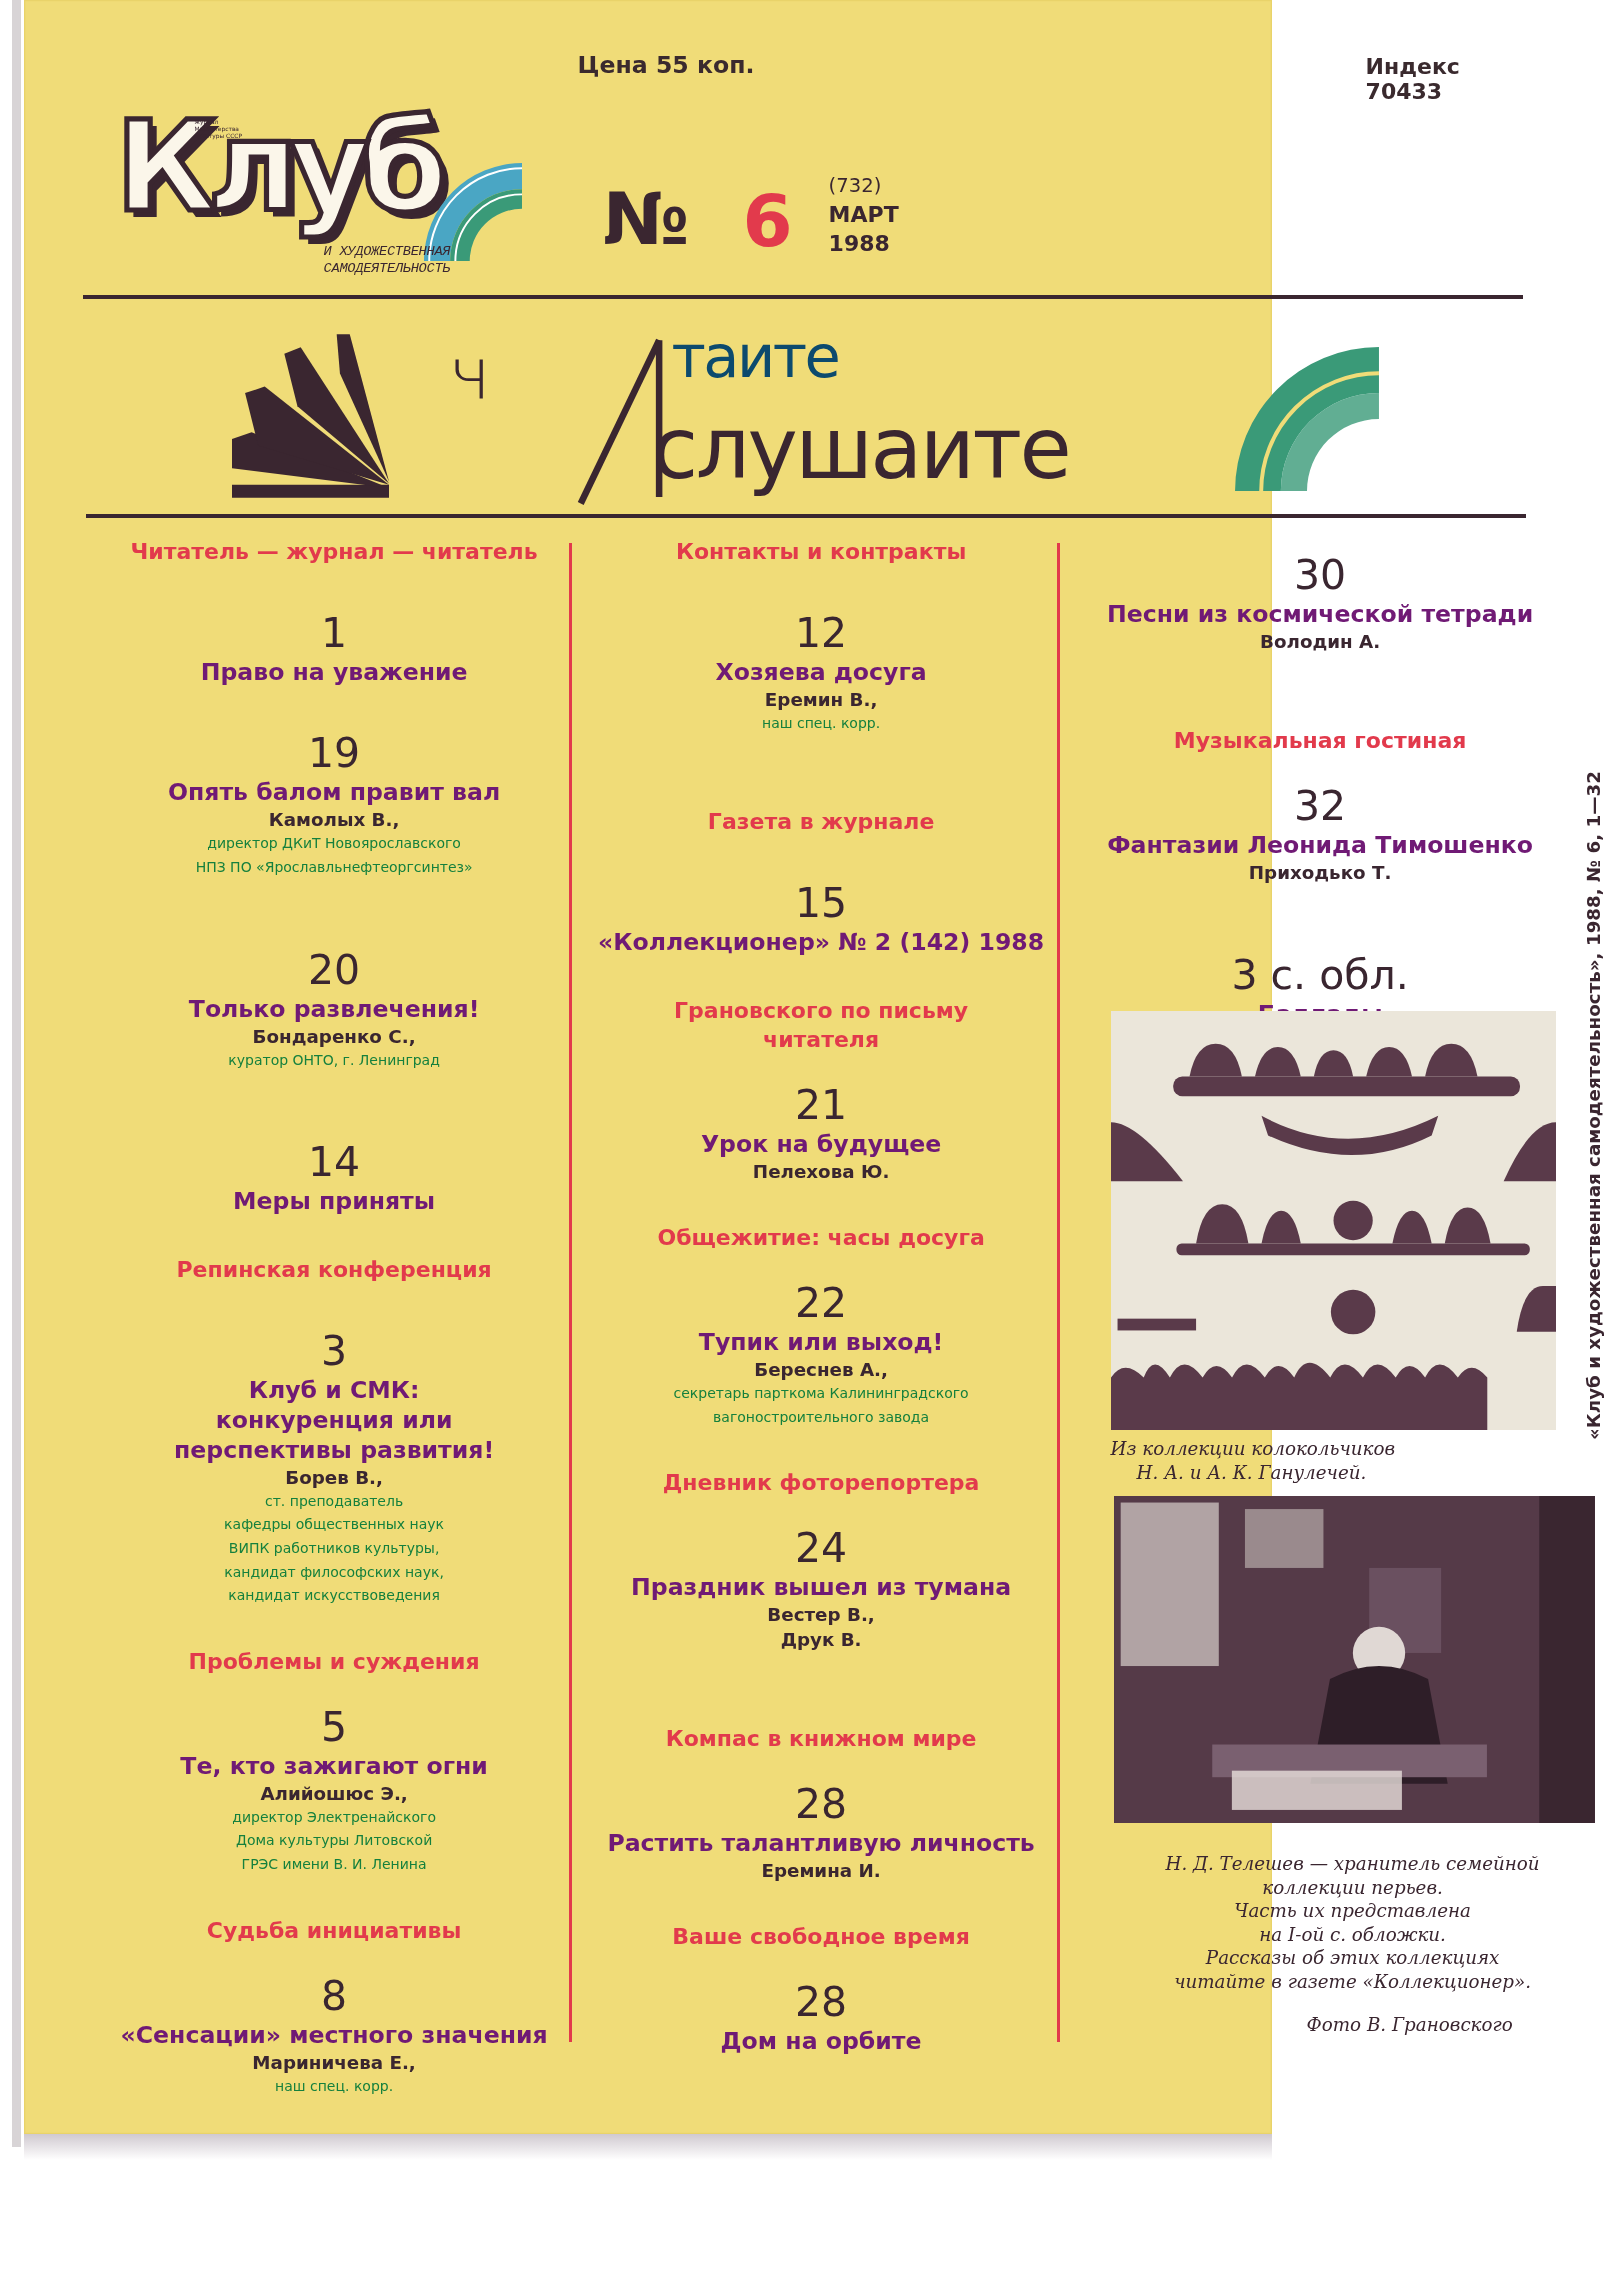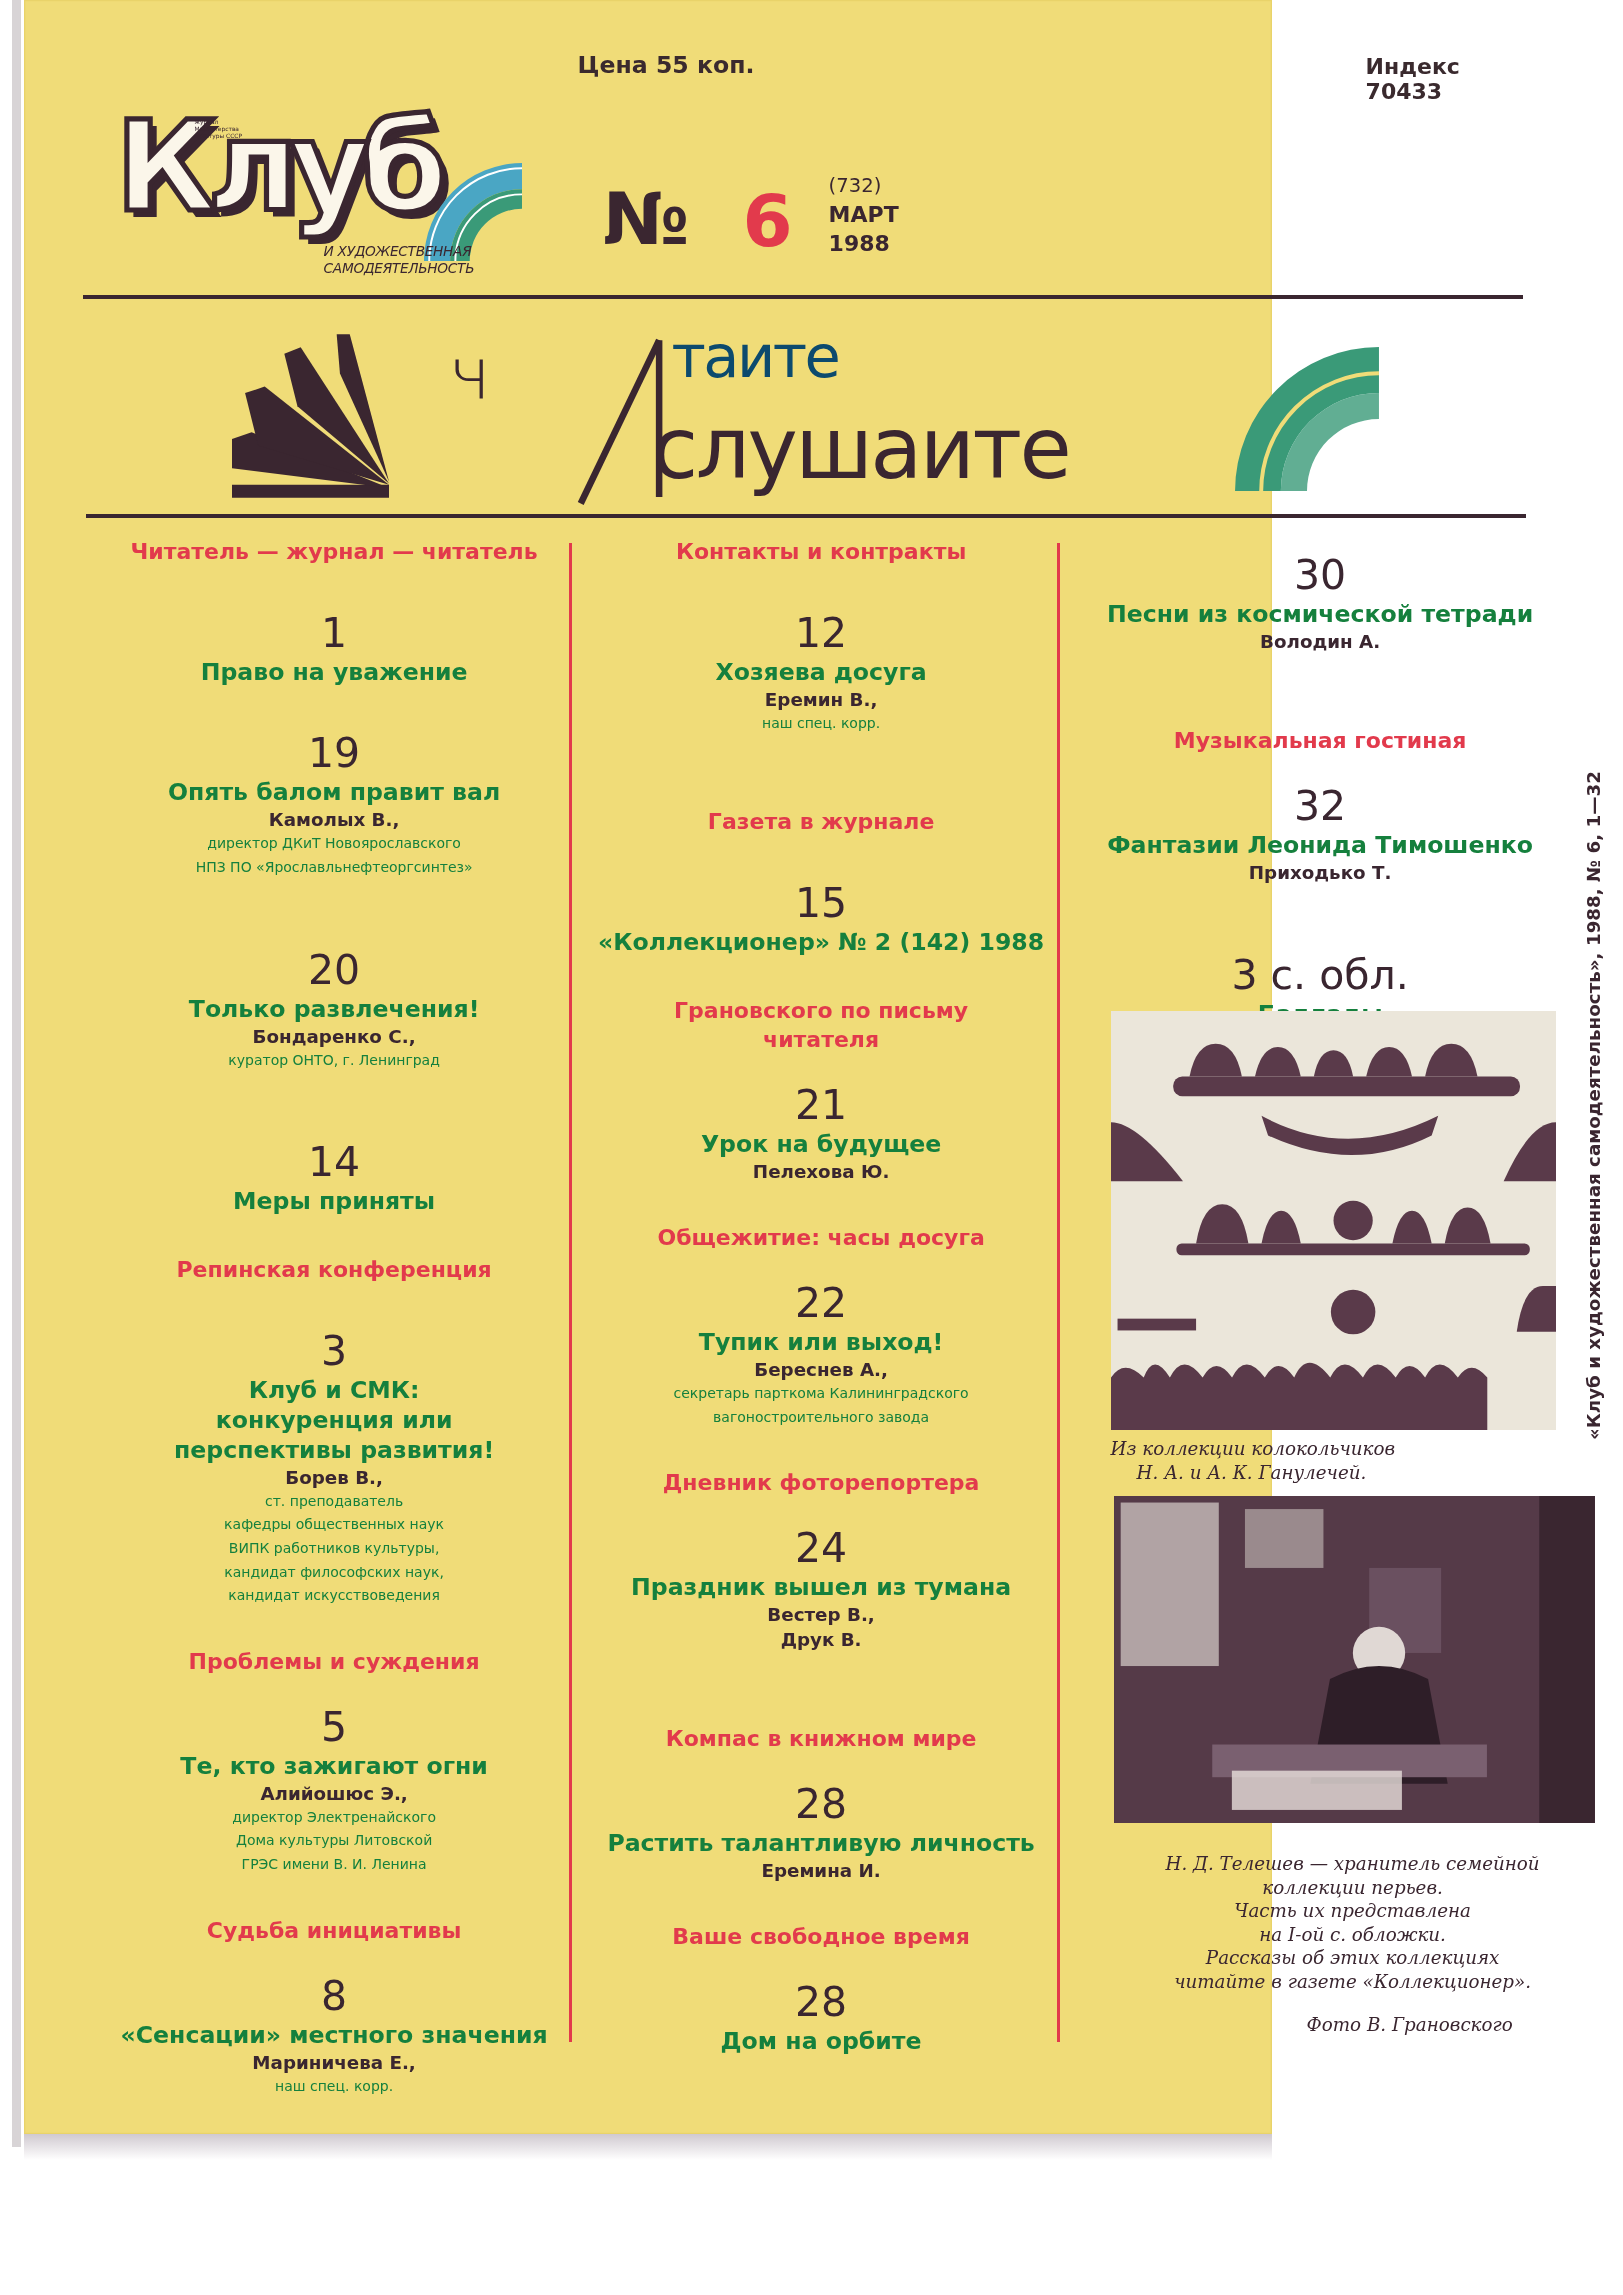--- a/index.html
+++ b/index.html
@@ -14,39 +14,39 @@
   .price { left:554px; top:51px; font-size:23.6px; font-weight:bold; font-family:"DejaVu Sans", sans-serif; }
   .index { left:1342px; top:54px; font-size:22px; font-weight:bold; }
   
   .logo { left:92px; top:98px; width:406px; height:190px; }
   .logo-word { position:absolute; left:0; top:6.5px; font-family:"DejaVu Sans", sans-serif; font-weight:bold;
                font-size:124px; letter-spacing:-9.2px; color:#fbf6ea;
                -webkit-text-stroke:5.2px #3a2630; text-shadow:6.5px 6.5px 0 #3a2630; line-height:1; }
   .logo-tiny { position:absolute; left:79px; top:21px; font-size:5.9px; line-height:7.2px; color:#3a2630; width:59px; }
   .logo-arc { position:absolute; left:308px; top:65px; width:98px; height:98px; }
   .logo-sub { position:absolute; left:208px; top:145px; font-size:13.7px; line-height:17px; color:#3a2630;
-              font-style:italic; text-transform:uppercase; letter-spacing:-0.3px; }
+              font-style:italic; text-transform:uppercase; letter-spacing:-0.3px;font-family:Liberation Mono, monospace; }
   .numsign { left:579px; top:183px; font-size:72px; font-weight:bold; color:#3a2630; line-height:1; }
   .numval { left:719px; top:185px; font-size:72px; font-weight:bold; color:#e23a4c; line-height:1; }
   .issue { left:805px; top:171px; font-size:19.6px; line-height:29px; color:#3a2630; }
   .issue .b { font-weight:bold; font-size:22px; }
   .rule { position:absolute; height:3.9px; background:#3a2630; }
   
   .fan { left:208px; top:334px; width:157px; height:164px; }
   .banner-svg { left:419px; top:314px; width:772px; height:196px; }
   .green-arc { left:1211px; top:334px; width:144px; height:157px; }
   
   .col { position:absolute; top:537px; text-align:center; }
   .c1 { left:85px; width:497px; }
   .c2 { left:576px; width:491px; }
   .c3 { left:1064px; width:497px; }
   .vline { position:absolute; width:3.9px; background:#e23a4c; }
   .rubric { color:#e23a4c; font-weight:bold; font-size:22px; line-height:29px; }
   .pg { font-size:41px; line-height:47px; font-family:"DejaVu Sans", sans-serif; font-weight:normal; color:#3a2630;margin-top:28px; }
-  .ttl { font-weight:bold; font-size:23.6px; line-height:30px; color:#15803d; }
+  .ttl { font-weight:bold; font-size:23.6px; line-height:30px; color:#701a75; }
   .auth { font-weight:bold; font-size:18.3px; line-height:25px; color:#3a2630; }
   .desc { font-size:14px; line-height:23.6px; color:#15803d; }
   .gap-s { height:15.7px; } .gap-m { height:39px; } .gap-l { height:72px; }
   .photo { position:absolute; background:#ebe6da; overflow:hidden; }
   .cap { position:absolute; font-family:"DejaVu Serif", serif; font-style:italic; font-size:18.3px; line-height:23.6px; color:#3a2630; text-align:center; }
   .spine { position:absolute; left:1559px; top:1440px; transform-origin:left top; transform:rotate(-90deg);
            font-size:18.3px; font-weight:bold; white-space:nowrap; color:#3a2630; }
 </style>
 </head>
 <body>

